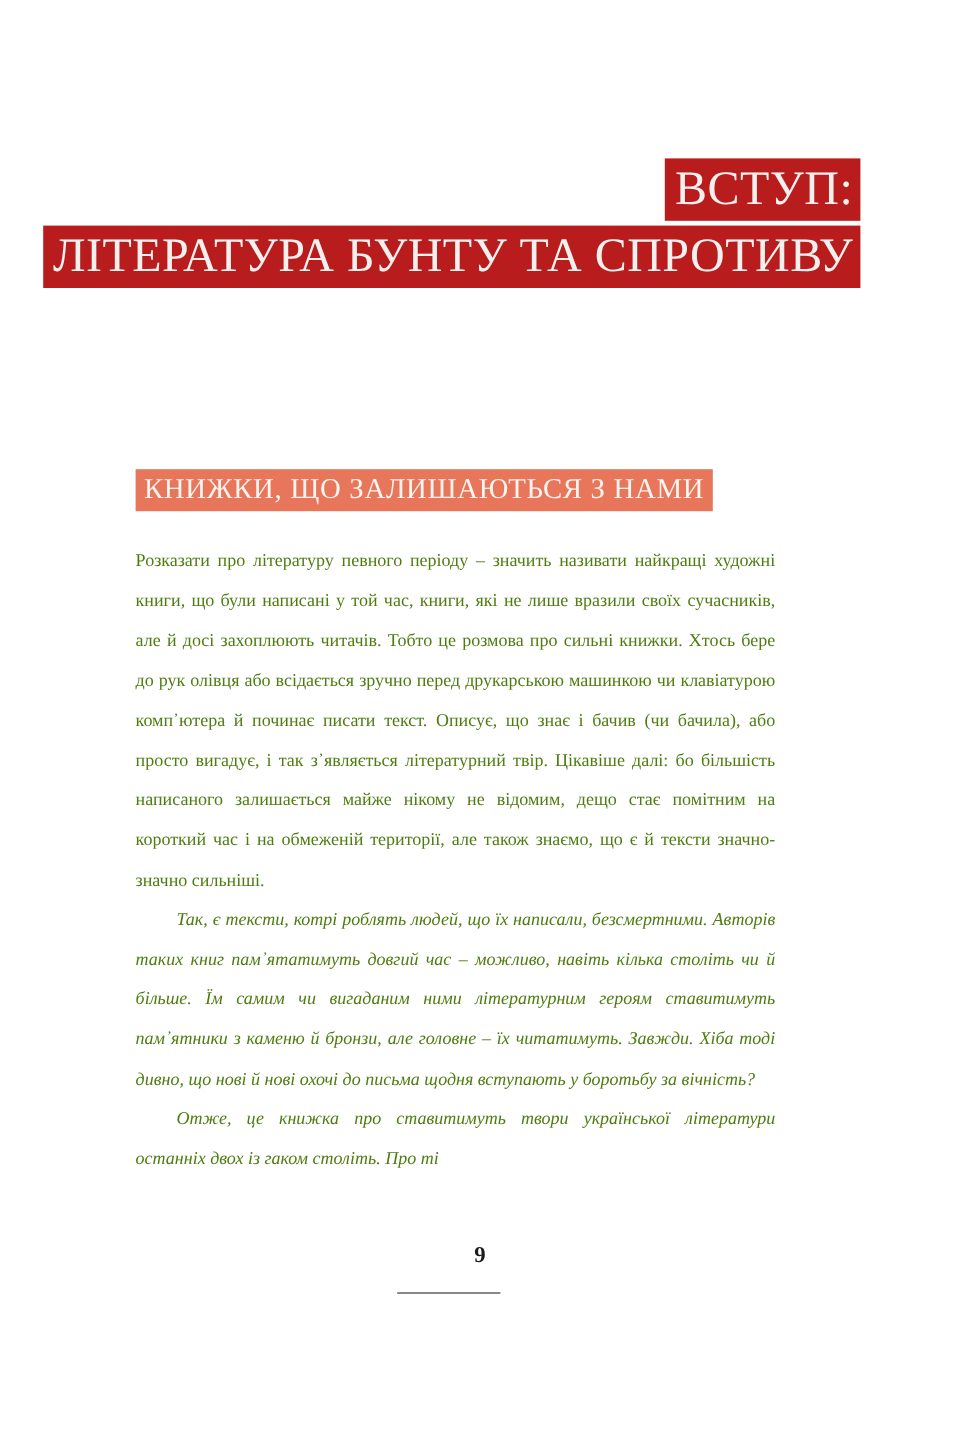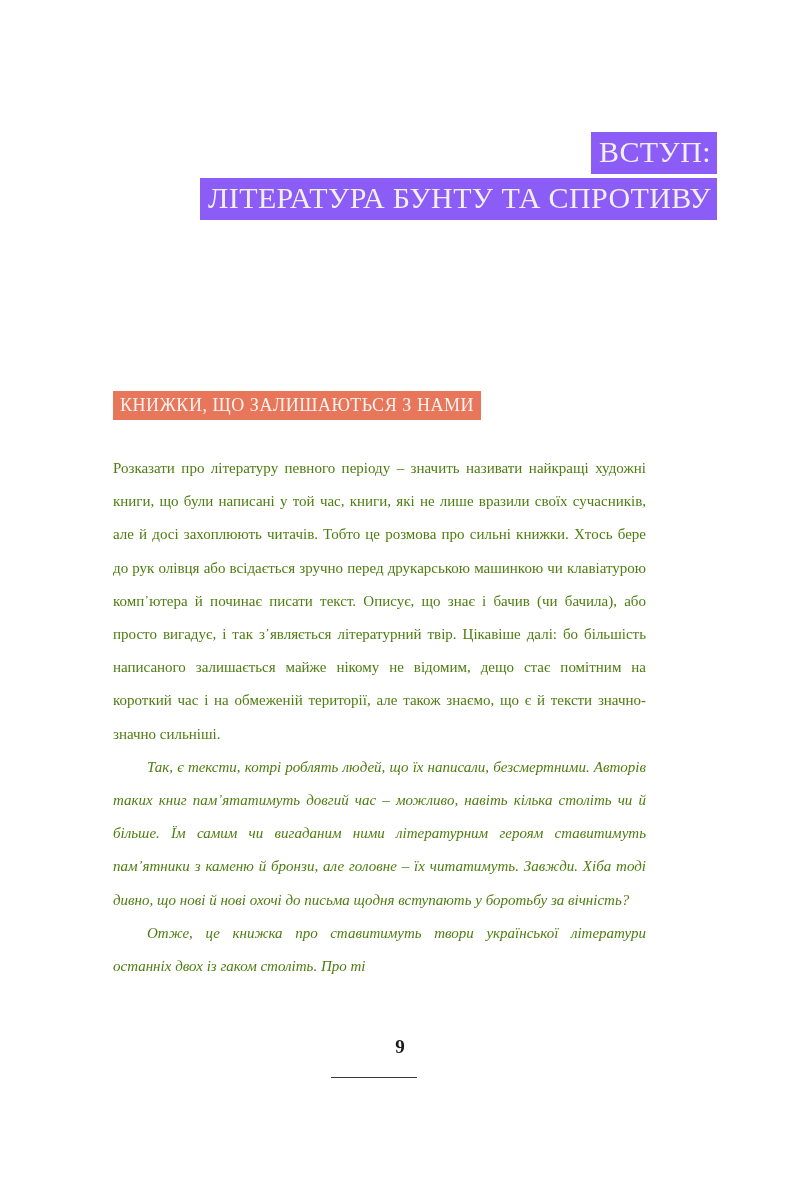--- a/index.html
+++ b/index.html
@@ -27,24 +27,24 @@
   .chapter-title {
     position: absolute;
     left: 0;
     top: 132px;
     width: 717px;
     text-align: right;
     line-height: 0;
   }
   .chapter-title .band {
     display: inline-block;
-    background: #8b5cf6;
+    background: #b91c1c;
     color: #f2f0ee;
     font-family: "Liberation Serif", "DejaVu Serif", serif;
-    font-size: 30px;
+    font-size: 40px;
     letter-spacing: 0.4px;
     padding: 5px 6px 7px 8px;
     white-space: nowrap;
     line-height: 1.0;
   }
   .chapter-title .band-row {
     display: block;
     line-height: 0;
     margin-bottom: 4px;
   }
@@ -58,21 +58,21 @@
     position: absolute;
     left: 113px;
     top: 391px;
     line-height: 0;
   }
   .section-heading .hl {
     display: inline-block;
     background: #e8765a;
     color: #fbf4f0;
     font-family: "Liberation Serif", "DejaVu Serif", serif;
-    font-size: 18px;
+    font-size: 24px;
     letter-spacing: 0.55px;
     padding: 5px 7px 6px 7px;
     white-space: nowrap;
     line-height: 1.0;
   }
 
   
   .body-column {
     position: absolute;
     left: 113px;

